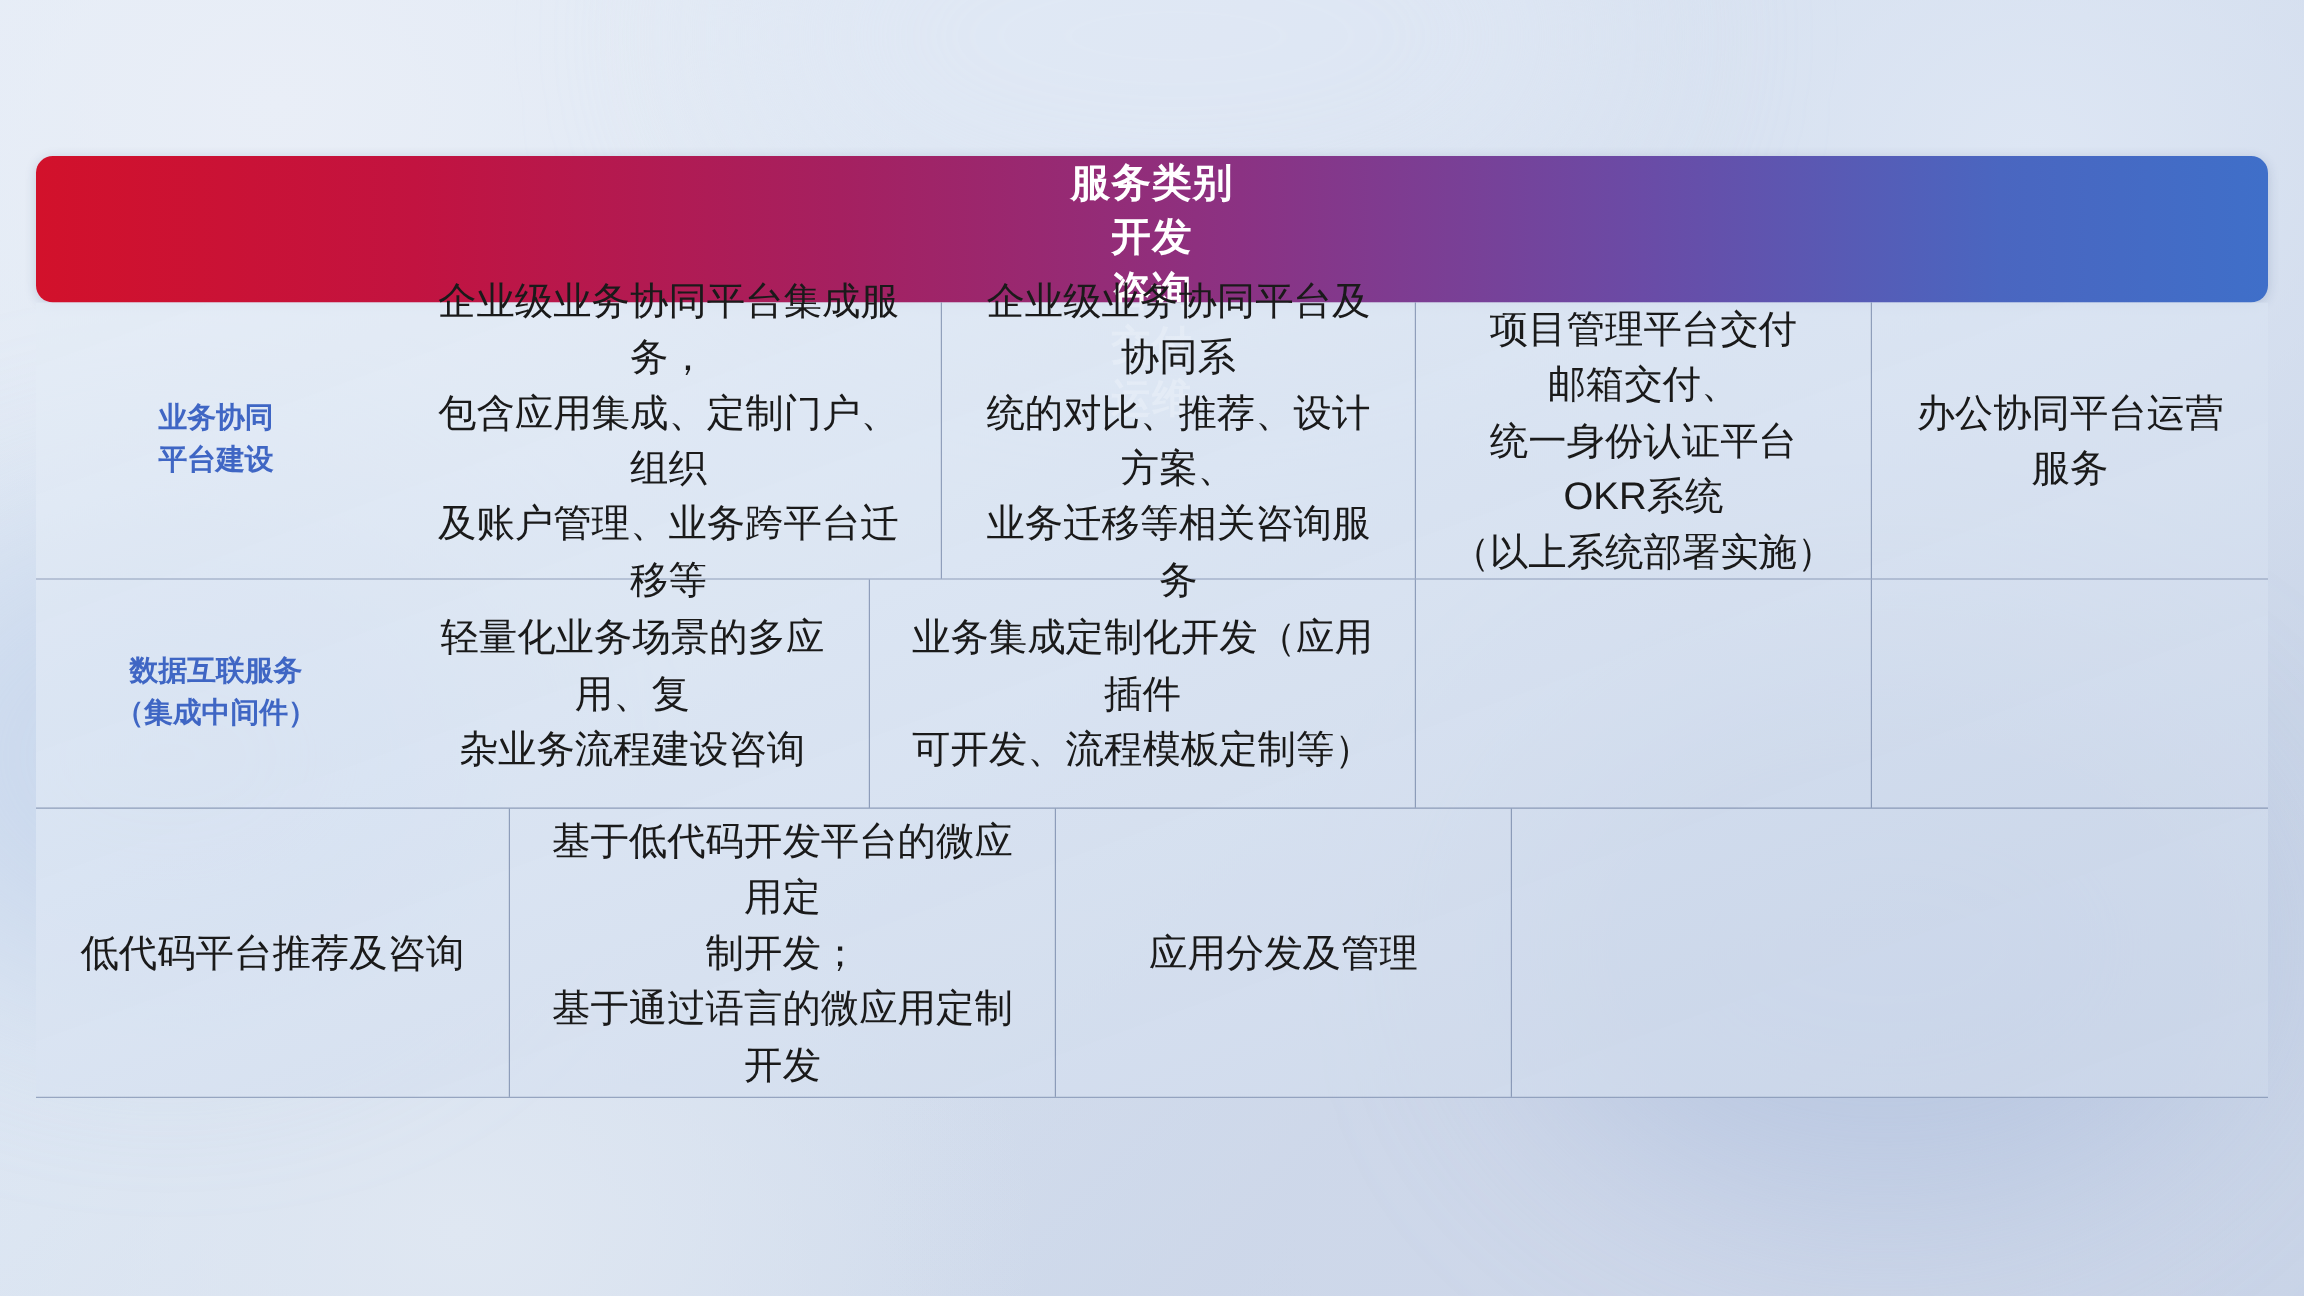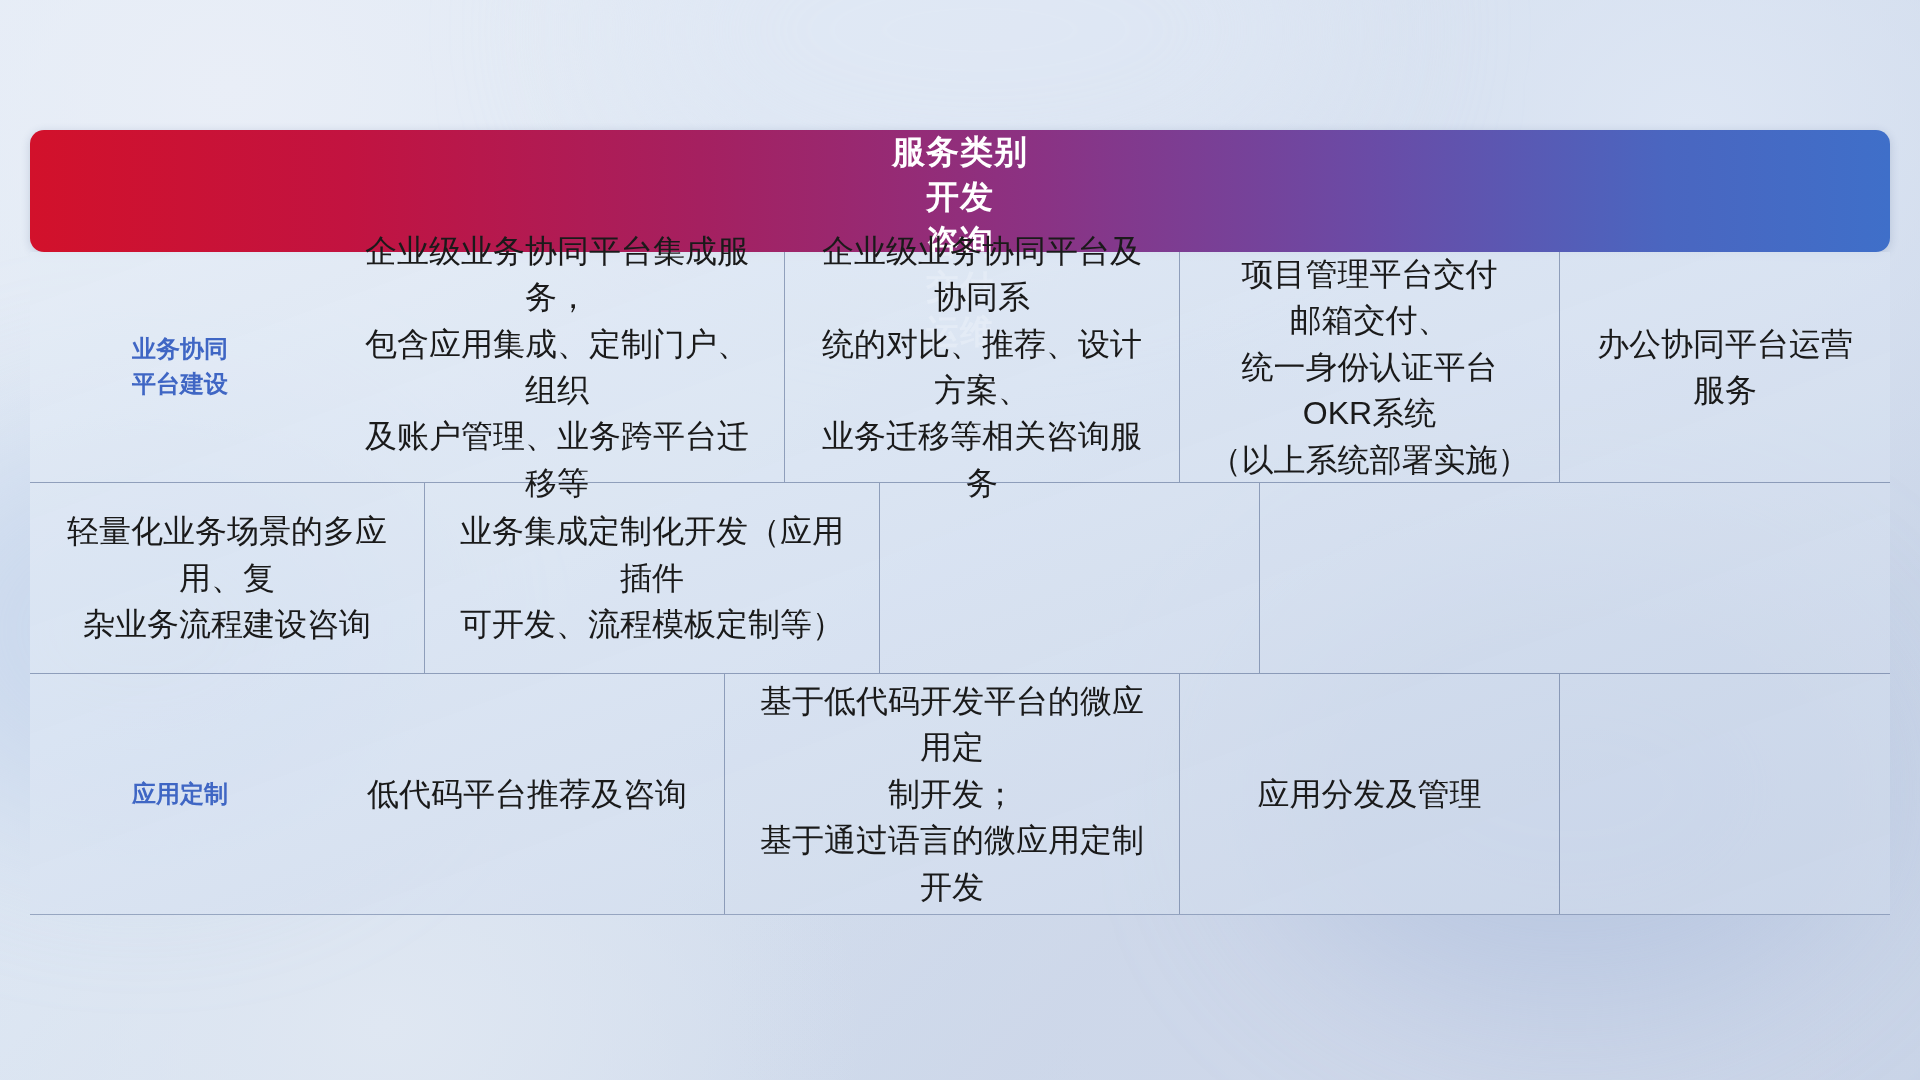--- a/index.html
+++ b/index.html
@@ -148,30 +148,31 @@
 业务迁移等相关咨询服务</div>
       <div class="cell c3">项目管理平台交付
 邮箱交付、
 统一身份认证平台
 OKR系统
 （以上系统部署实施）</div>
       <div class="cell c4 last">办公协同平台运营服务</div>
     </div>
 
     <div class="row r2">
+      <div class="cell cat c0">数据互联服务
+（集成中间件）</div>
       <div class="cell c1">轻量化业务场景的多应用、复
 杂业务流程建设咨询</div>
       <div class="cell c2">业务集成定制化开发（应用插件
 可开发、流程模板定制等）</div>
       <div class="cell c3 empty"></div>
       <div class="cell c4 last empty"></div>
     </div>
 
     <div class="row r3">
-      <div class="cell cat c0">应用定制</div>
       <div class="cell c1">低代码平台推荐及咨询</div>
       <div class="cell c2">基于低代码开发平台的微应用定
 制开发；
 基于通过语言的微应用定制开发</div>
       <div class="cell c3">应用分发及管理</div>
       <div class="cell c4 last empty"></div>
     </div>
 
   </div>
 </div>

